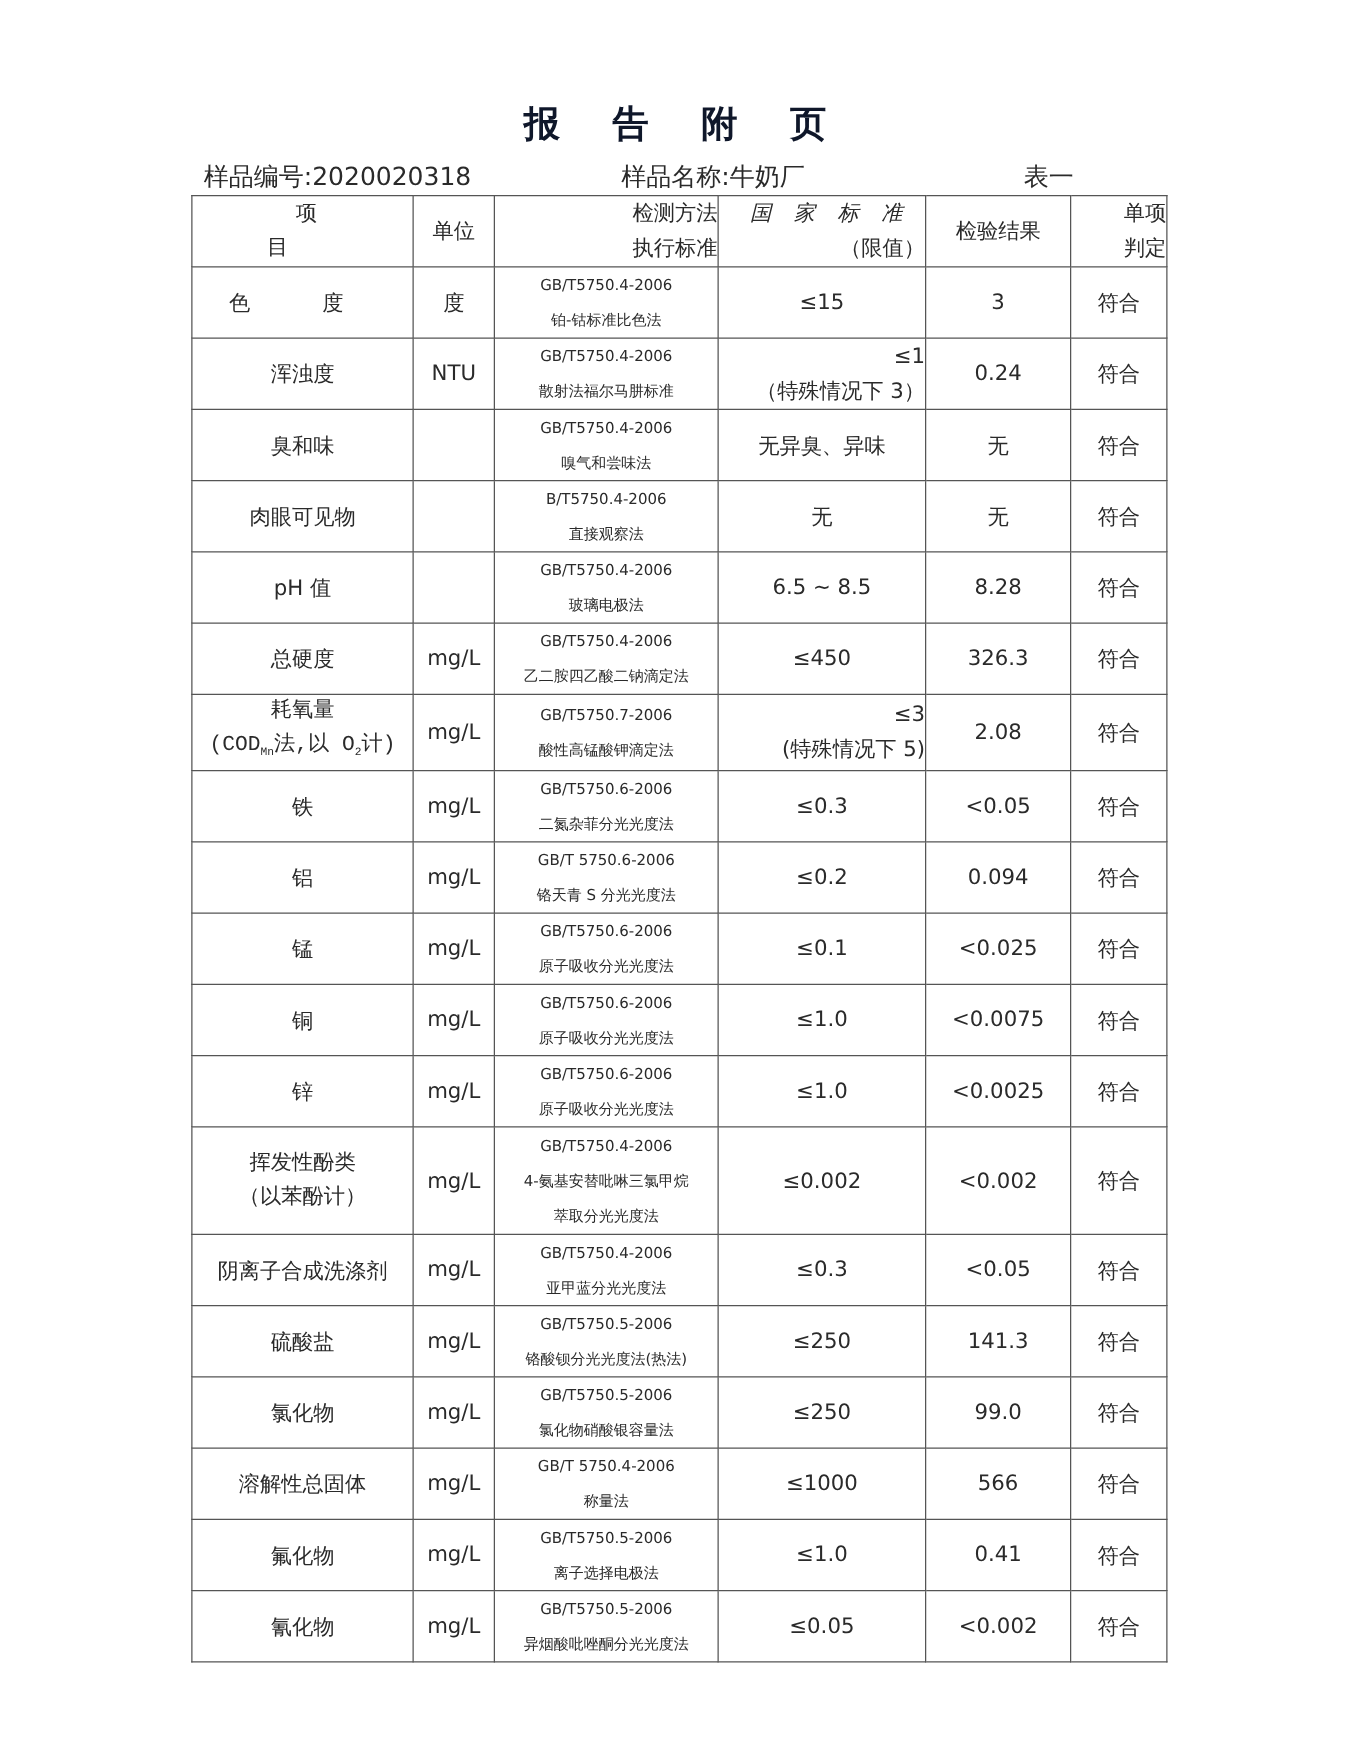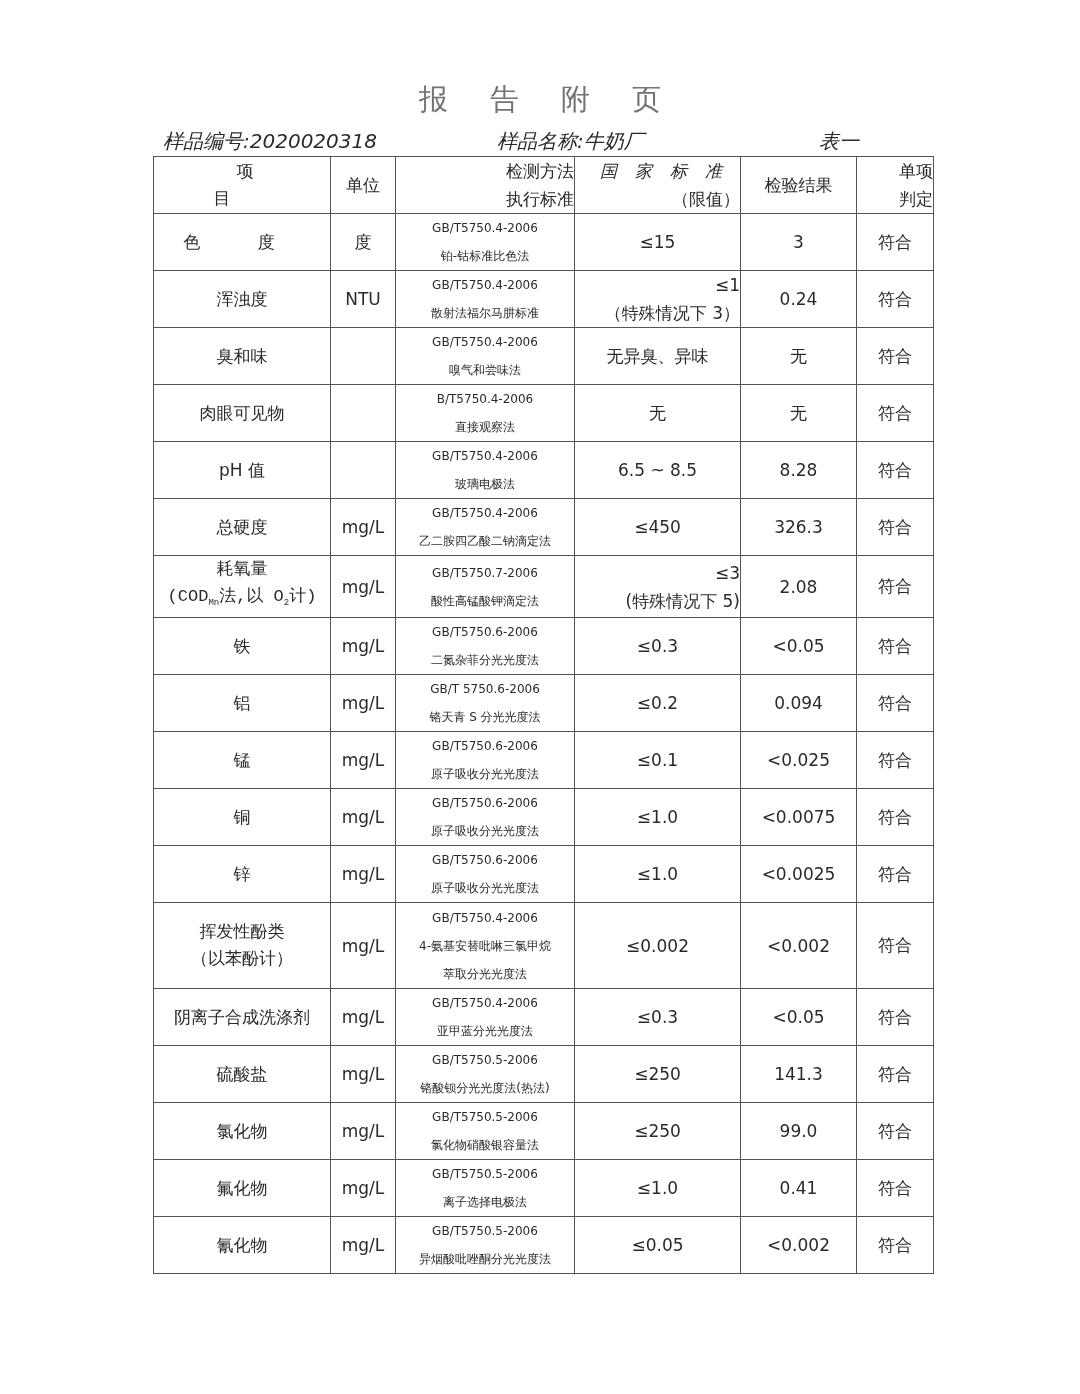--- a/index.html
+++ b/index.html
@@ -2,23 +2,23 @@
 <html><head>
 <meta charset="utf-8">
 <style>
   html, body { margin: 0; padding: 0; background: #ffffff; }
   body {
     width: 1080px; height: 1394px; position: relative; overflow: hidden;
     font-family: "DejaVu Sans", "Liberation Sans", sans-serif; color: #222;
   }
   .title {
     position: absolute; left: 0; top: 80px; width: 1080px; text-align: center;
-    font-size: 29px; font-weight: normal; letter-spacing: 42px; text-indent: 42px; color: #737373;
+    font-size: 29px; font-weight: bold; letter-spacing: 42px; text-indent: 42px; color: #0f172a;
   }
-  .meta { position: absolute; top: 128px; font-size: 20px; color: #2a2a2a; white-space: nowrap; font-style: italic; }
+  .meta { position: absolute; top: 128px; font-size: 20px; color: #2a2a2a; white-space: nowrap; }
   .meta.sample-no { left: 163px; }
   .meta.sample-name { left: 497px; }
   .meta.table-no { left: 819px; }
   table.report {
     position: absolute; left: 153px; top: 156px; width: 780px;
     border-collapse: collapse; table-layout: fixed;
   }
   table.report td, table.report th {
     border: 1.5px solid #555; text-align: center; vertical-align: middle;
     padding: 0; font-weight: normal; color: #2a2a2a;
@@ -272,20 +272,31 @@
       <td>mg/L</td>
       <td>
           <span class="method-code">GB/T5750.5-2006</span>
           <span class="method-name">氯化物硝酸银容量法</span>
         </td>
       <td>≤250</td>
       <td>99.0</td>
       <td>符合</td>
     </tr>
 
+    <tr>
+      <td>溶解性总固体</td>
+      <td>mg/L</td>
+      <td>
+          <span class="method-code">GB/T 5750.4-2006</span>
+          <span class="method-name">称量法</span>
+        </td>
+      <td>≤1000</td>
+      <td>566</td>
+      <td>符合</td>
+    </tr>
 
     <tr>
       <td>氟化物</td>
       <td>mg/L</td>
       <td>
           <span class="method-code">GB/T5750.5-2006</span>
           <span class="method-name">离子选择电极法</span>
         </td>
       <td>≤1.0</td>
       <td>0.41</td>

